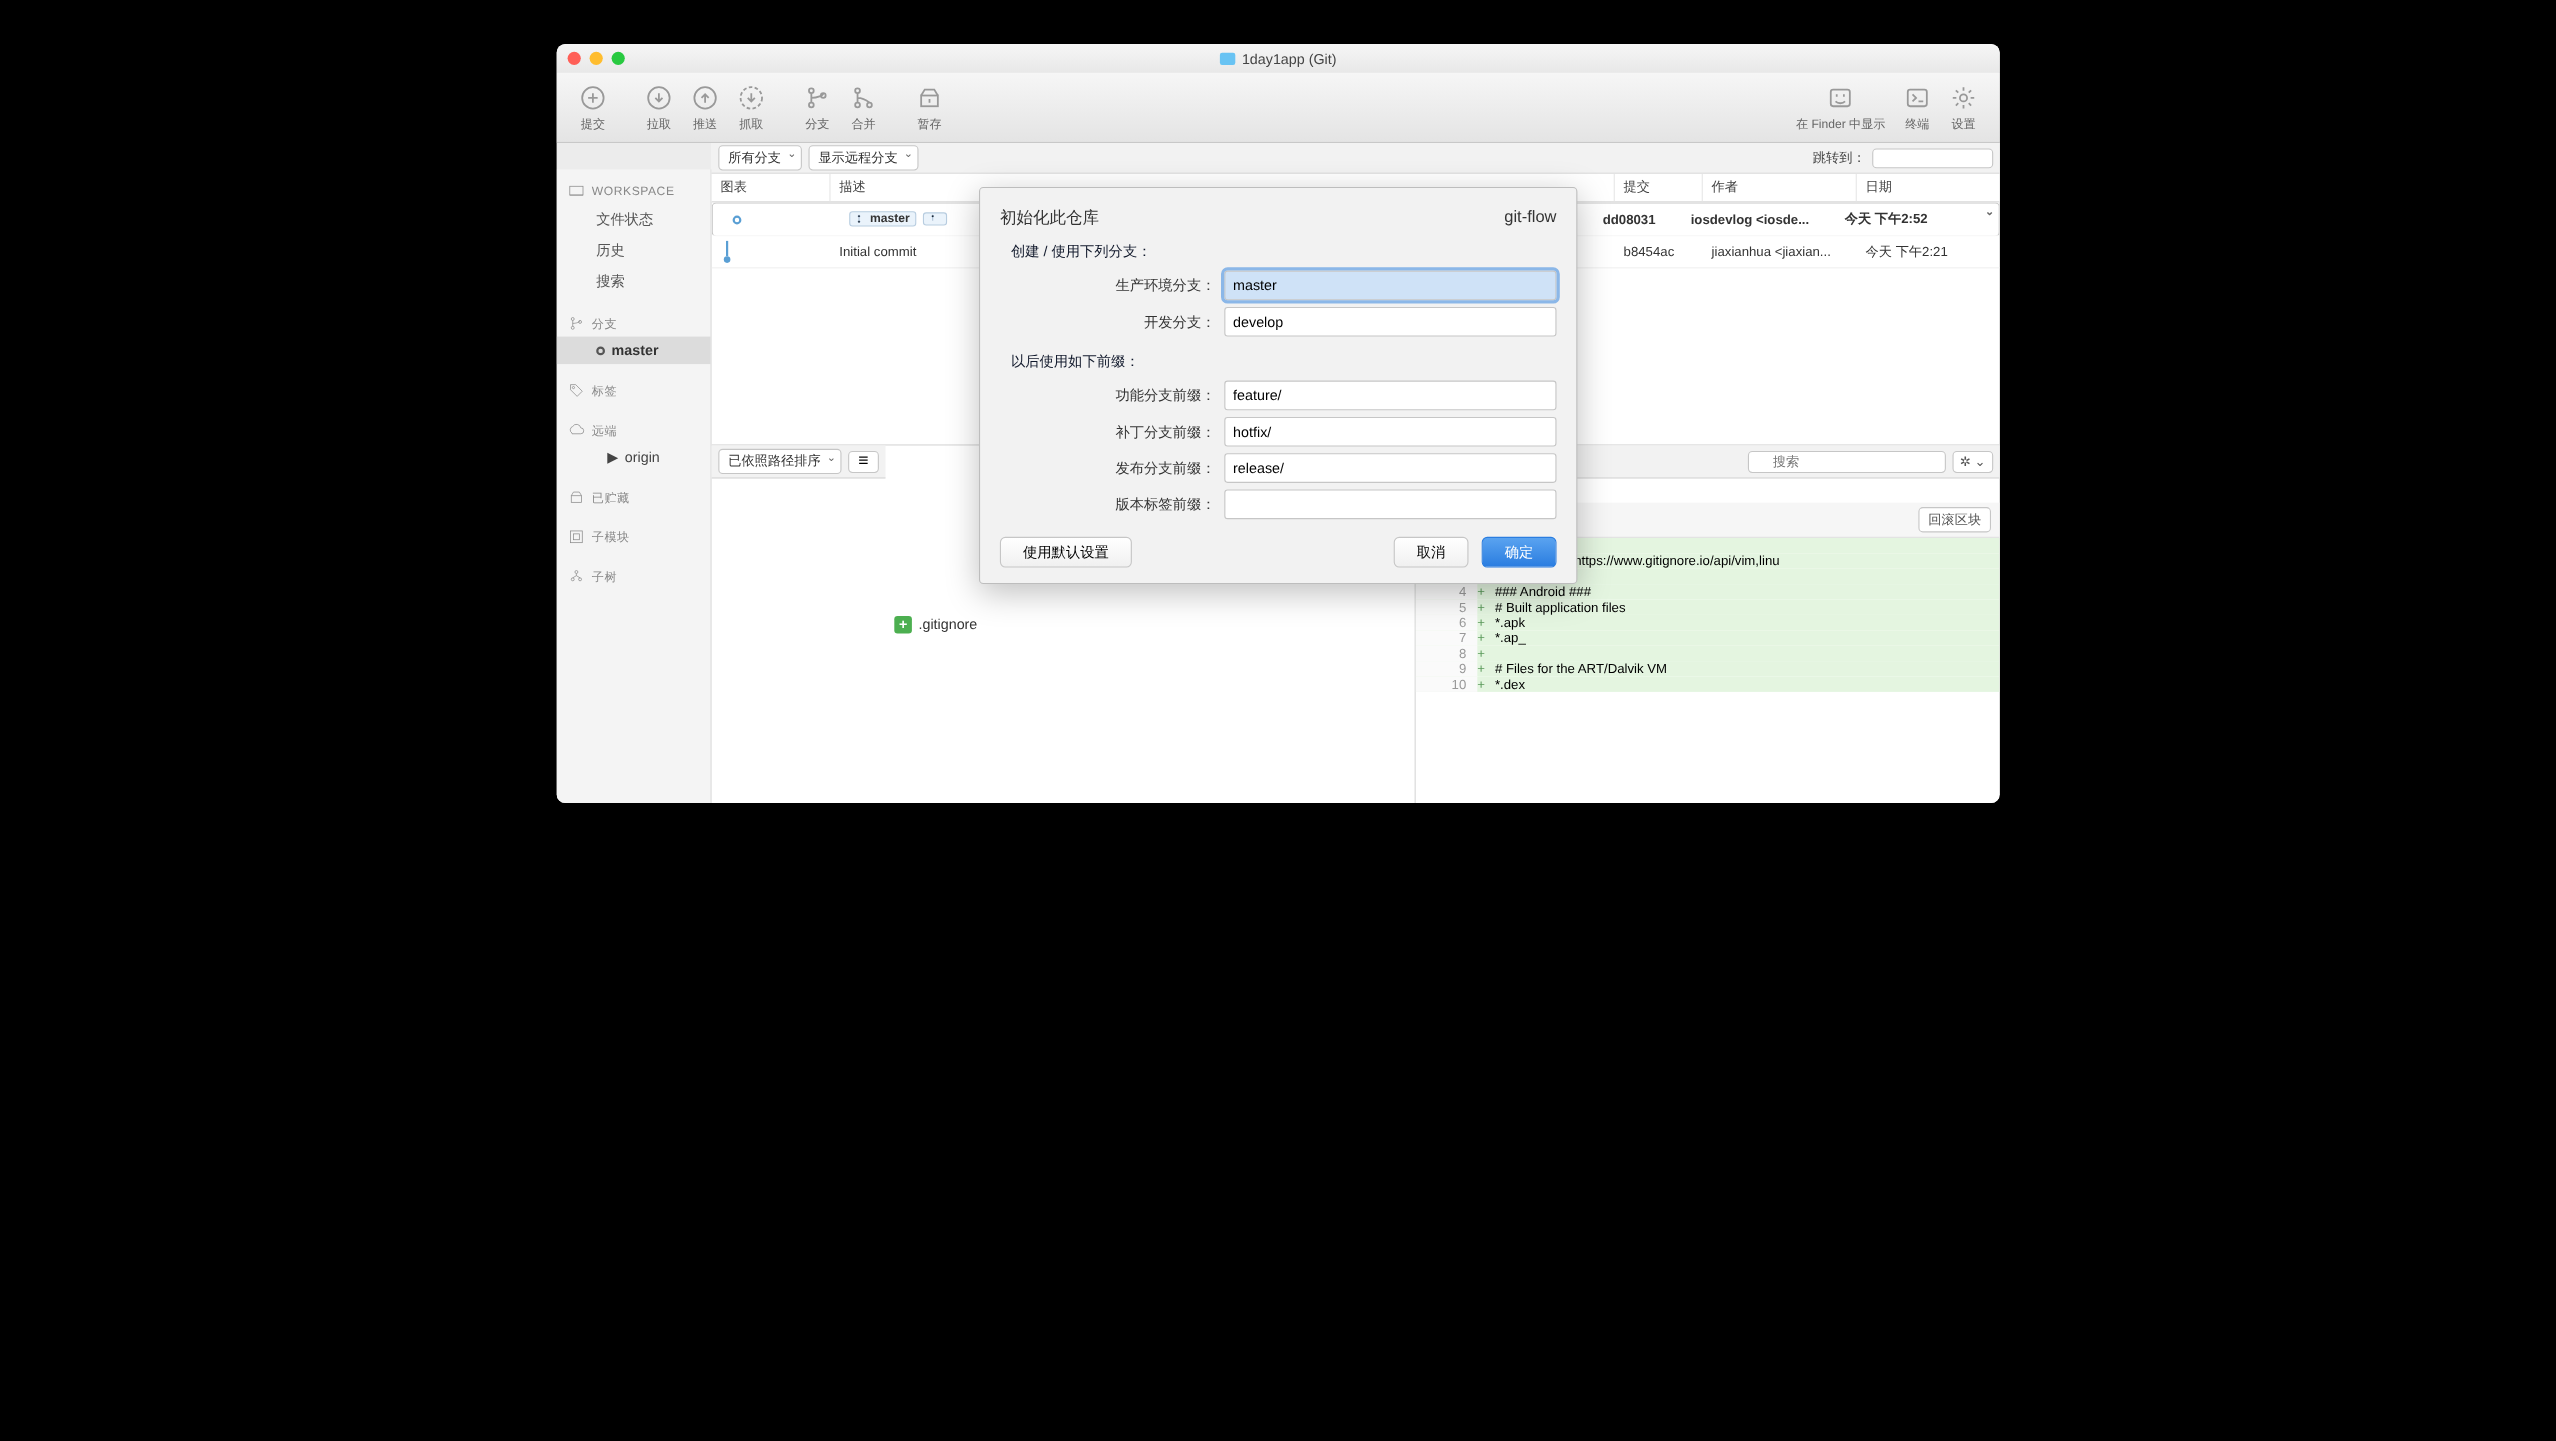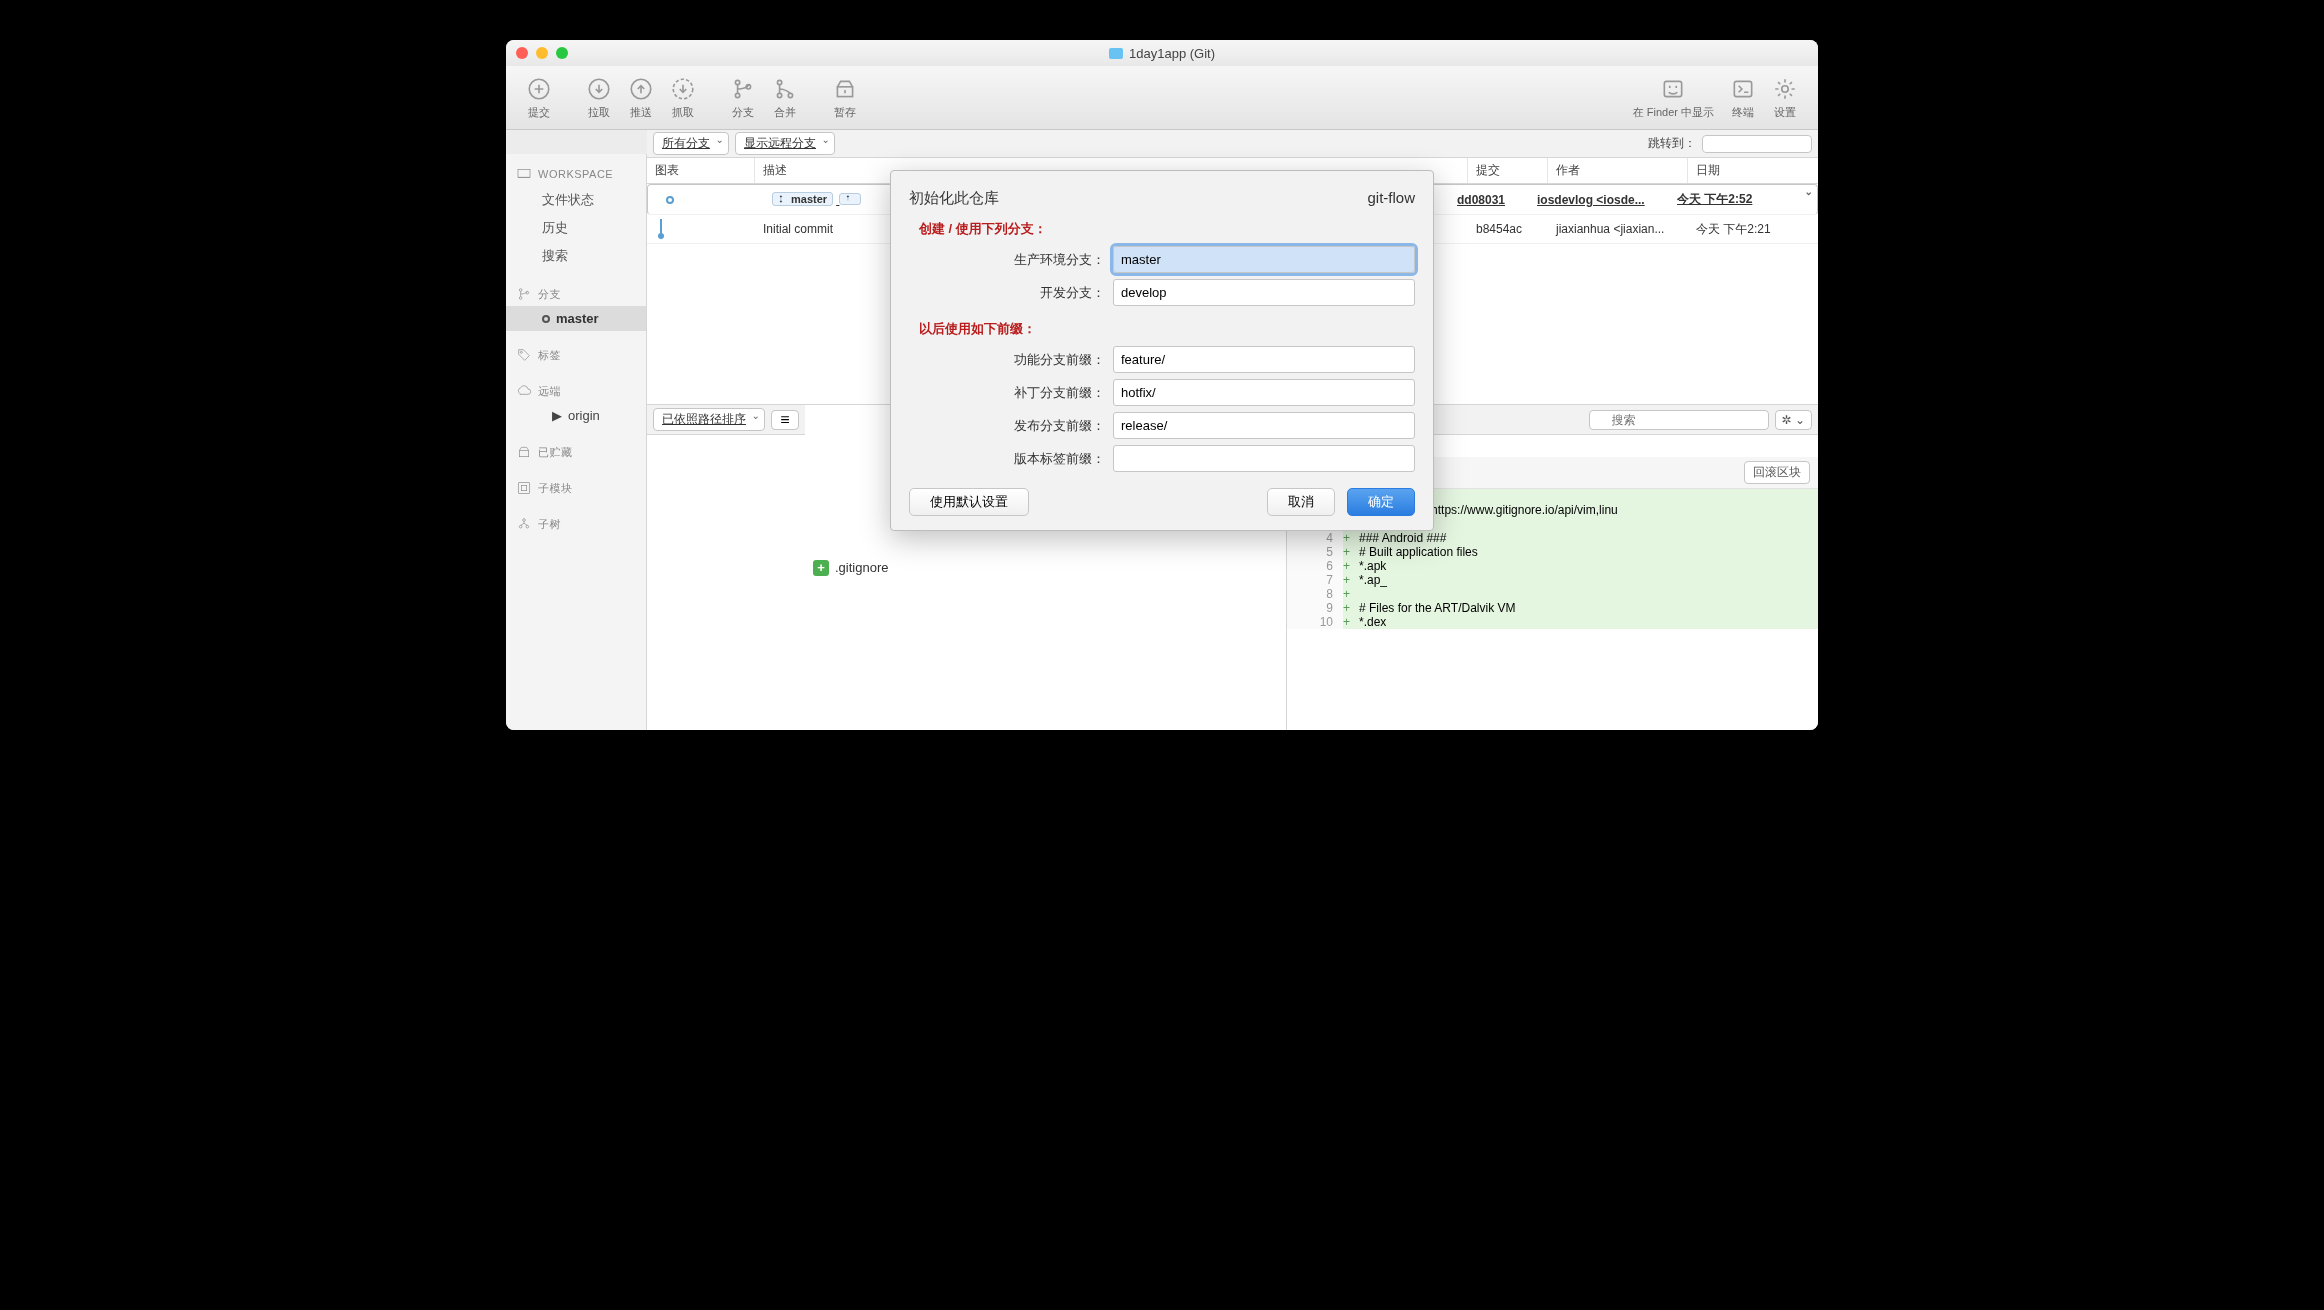--- a/index.html
+++ b/index.html
@@ -20,21 +20,21 @@
 .sidebar { width: 141px; background: #f4f4f4; border-right: 1px solid #d6d6d6; font-size: 13px; color: #555; padding-top: 6px; margin-top: 24px; }
 .sb-head { padding: 6px 10px 4px 32px; font-size: 11px; color: #888; letter-spacing: 0.5px; display: flex; align-items: center; gap: 6px; }
 .sb-head.icon { padding-left: 10px; }
 .sb-head svg, .sb-item svg { width: 16px; height: 16px; stroke: #888; fill: none; }
 .sb-item { padding: 5px 10px 5px 36px; cursor: default; display: flex; align-items: center; gap: 6px; }
 .sb-item.sub { padding-left: 46px; font-size: 13px; color: #444; }
 .sb-item.active { background: #dcdcdc; font-weight: 600; color: #333; }
 .sb-item .bullet { width: 8px; height: 8px; border: 2px solid #555; border-radius: 50%; display: inline-block; }
 .main { flex: 1; display: flex; flex-direction: column; background: #fff; min-width: 0; }
 .filterbar { height: 28px; background: #f2f2f2; border-bottom: 1px solid #d6d6d6; display: flex; align-items: center; padding: 0 6px; gap: 6px; font-size: 12px; }
-.sel { border: 1px solid #c6c6c6; background: #fff; border-radius: 4px; padding: 2px 18px 2px 8px; font-size: 12px; color: #333; position: relative; text-decoration: underline; }
+.sel { border: 1px solid #c6c6c6; background: #fff; border-radius: 4px; padding: 2px 18px 2px 8px; font-size: 12px; color: #333; position: relative; }
 .sel::after { content: "⌄"; position: absolute; right: 4px; top: 1px; font-size: 10px; color: #666; }
 .filterbar .jump { font-size: 12px; color: #444; }
 .jumpsel { border: 1px solid #c6c6c6; background: #fff; border-radius: 4px; width: 110px; height: 18px; display: inline-block; }
 .commits { display: flex; flex-direction: column; }
 .ch { display: flex; border-bottom: 1px solid #d6d6d6; font-size: 12px; color: #444; background: #fff; }
 .ch > div { padding: 4px 8px; border-right: 1px solid #e6e6e6; }
 .c-graph { width: 108px; } .c-desc { flex: 1; } .c-hash { width: 80px; } .c-auth { width: 140px; } .c-date { width: 130px; border-right: none !important; }
 .crow { display: flex; font-size: 12px; color: #333; border-bottom: 1px solid #f0f0f0; align-items: center; }
 .crow > div { padding: 4px 8px; }
 .crow.sel { font-weight: 600; }
@@ -55,21 +55,21 @@
 .gear { border: 1px solid #c6c6c6; background: #fff; border-radius: 4px; padding: 1px 6px; height: 20px; display: flex; align-items: center; font-size: 12px; color: #555; }
 .diffhead { display: flex; align-items: center; justify-content: space-between; padding: 4px 8px; background: #f6f6f6; border-bottom: 1px solid #e2e2e2; font-size: 12px; color: #555; }
 .revertbtn { border: 1px solid #c6c6c6; background: #fff; border-radius: 4px; padding: 2px 8px; font-size: 12px; text-align: right; }
 .code { font-family: Menlo, monospace; font-size: 12px; overflow: hidden; }
 .codeline { display: flex; background: #e4f5e0; }
 .codeline .ln { width: 56px; text-align: right; padding-right: 10px; color: #999; background: #fafafa; }
 .codeline .pm { width: 16px; color: #5a9a5a; }
 .codeline .txt { flex: 1; white-space: pre; }
 .dialog { position: absolute; top: 130px; left: 384px; width: 544px; background: #f2f2f2; border: 1px solid #bdbdbd; border-radius: 4px; box-shadow: 0 8px 30px rgba(0,0,0,0.25); padding: 18px 18px 14px; font-size: 13px; color: #333; }
 .dlg-h { display: flex; justify-content: space-between; font-size: 15px; margin-bottom: 12px; }
-.dlg-sec { font-size: 13px; color: #b91c1c; margin: 6px 0 8px 10px; font-weight: bold; }
+.dlg-sec { font-size: 13px; color: #0f172a; margin: 6px 0 8px 10px; }
 .dlg-row { display: flex; align-items: center; margin: 6px 0; gap: 8px; justify-content: flex-end; }
 .dlg-row label { width: 196px; text-align: right; font-size: 13px; color: #333; }
 .dlg-row input { flex: 1; border: 1px solid #c6c6c6; border-radius: 3px; padding: 5px 7px; font-size: 13px; background: #fff; }
 .dlg-row input.focus { outline: 3px solid #8bb7e8; background: #cfe2f7; }
 .dlg-btns { display: flex; justify-content: space-between; margin-top: 16px; }
 .dlg-btns .rgrp { display: flex; gap: 12px; }
 .btn { border: 1px solid #c6c6c6; background: linear-gradient(#fff,#f0f0f0); border-radius: 5px; padding: 4px 20px; font-size: 13px; }
 .btn.primary { background: linear-gradient(#5aa3f0,#2a7de0); color: #fff; border-color: #2a7de0; }
 </style>
 </head>

